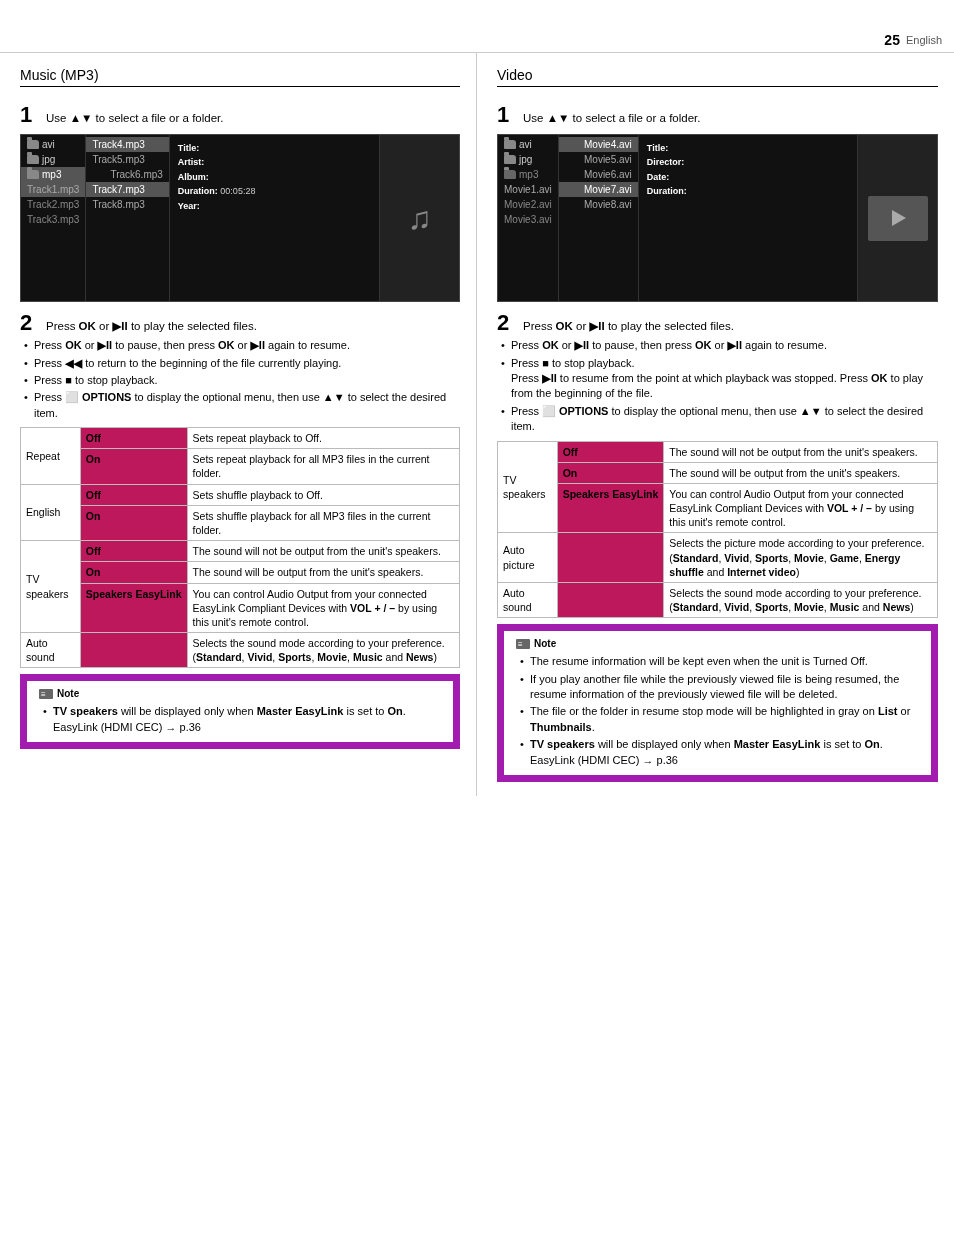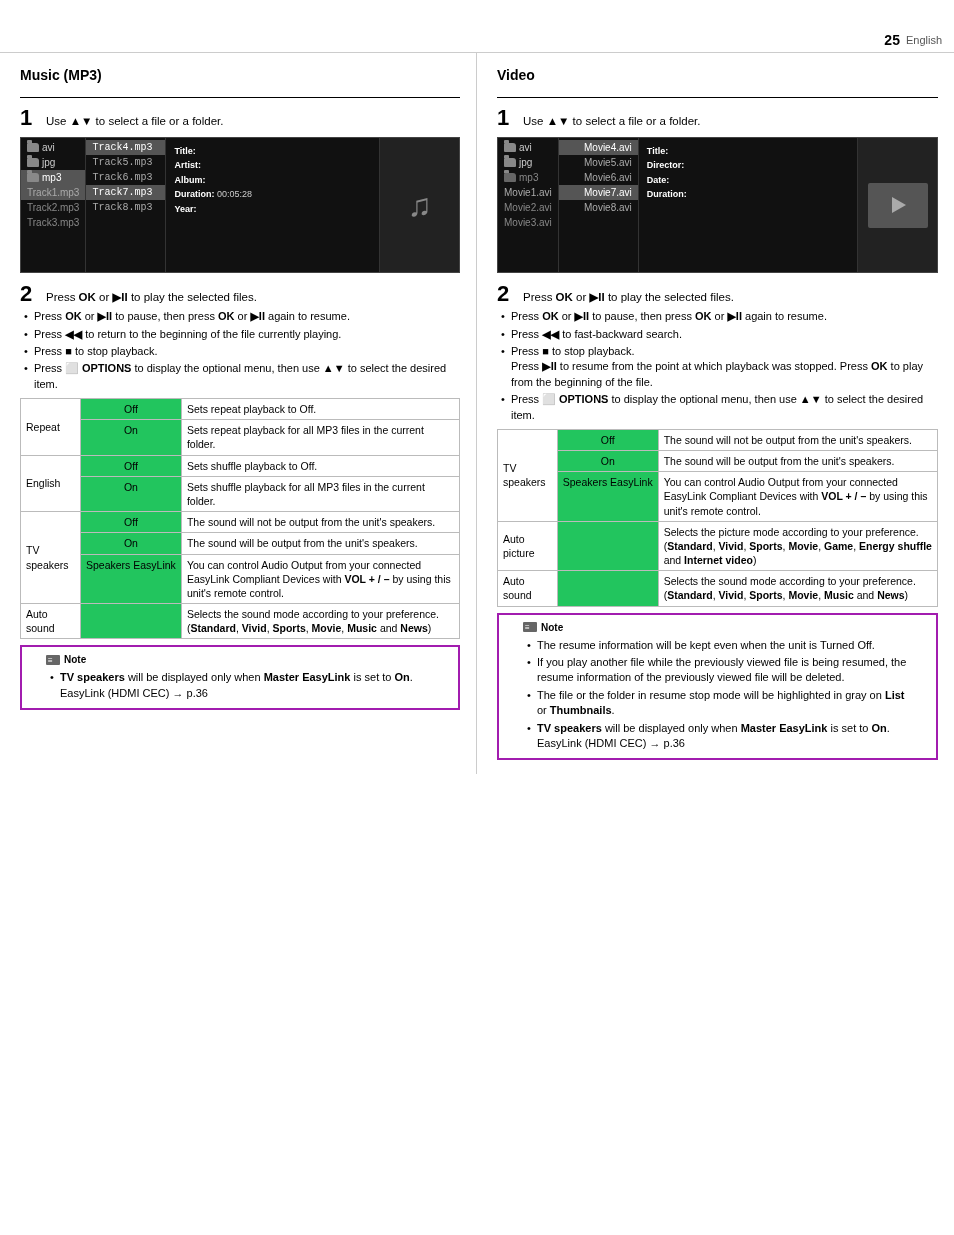--- a/index.html
+++ b/index.html
@@ -46,24 +46,24 @@
       padding: 14px 16px 14px 20px;
       border-right: 1px solid #ccc;
     }
     .col-right {
       width: 477px;
       padding: 14px 16px 14px 20px;
     }
     
     .section-title {
       font-size: 14px;
-      font-weight: bold;
-      margin-bottom: 9px;
+      font-weight: normal;
+      margin-bottom: 17px;
       border-bottom: 1.5px solid #000;
-      padding-bottom: 14px;
+      padding-bottom: 3px;
     }
     
     .step {
       display: flex;
       align-items: flex-start;
       margin-bottom: 6px;
     }
     .step-num {
       font-size: 22px;
       font-weight: bold;
@@ -75,21 +75,21 @@
       font-size: 11.5px;
       padding-top: 6px;
       line-height: 1.4;
     }
     
     .file-browser {
       background: #111;
       border: 1px solid #444;
       display: flex;
       margin: 8px 0 10px 0;
-      height: 136px;
+      height: 168px;
     }
     .file-col {
       display: flex;
       flex-direction: column;
       border-right: 1px solid #333;
       padding: 2px 0;
     }
     .file-col:last-child { border-right: none; }
     .file-item {
       padding: 2px 6px;
@@ -178,29 +178,28 @@
       vertical-align: top;
       line-height: 1.35;
     }
     .options-table .row-label {
       font-weight: normal;
       vertical-align: middle;
       text-align: left;
       background: #fff;
     }
     .options-table .opt-name {
-      background: #22c55e;
-      font-weight: normal;
+      background: #be185d;
+      font-weight: bold;
       white-space: nowrap;
-      text-align: center;
     }
     
     .note-box {
-      border: 2px solid #a21caf;
-      padding: 5px 24px;
+      border: 7px solid #a21caf;
+      padding: 5px 12px;
       font-size: 9.5px;
       line-height: 1.5;
       background: #fff;
       margin-top: 6px;
     }
     .note-header {
       display: flex;
       align-items: center;
       gap: 4px;
       font-weight: bold;
@@ -275,24 +274,24 @@
           </div>
           <div class="file-item folder selected">
             <span class="folder-icon"></span>
             <span>mp3</span>
           </div>
           <div class="file-item track-selected" style="color:#aaa;">Track1.mp3</div>
           <div class="file-item" style="color:#888;">Track2.mp3</div>
           <div class="file-item" style="color:#888;">Track3.mp3</div>
         </div>
 
-        <div class="file-col" style="min-width:80px;font-family:Liberation Mono, monospace;">
+        <div class="file-col" style="min-width:80px;">
           <div class="file-item selected">Track4.mp3</div>
           <div class="file-item" style="color:#aaa;">Track5.mp3</div>
-          <div class="file-item" style="color:#aaa;">Track6.mp3</div>
+          <div class="file-item" style="color:#aaa;margin-left:18px;">Track6.mp3</div>
           <div class="file-item selected">Track7.mp3</div>
           <div class="file-item" style="color:#aaa;">Track8.mp3</div>
         </div>
 
         <div class="info-box" style="flex:1; font-size:9px; padding-top:6px;">
           <div><span class="label">Title:</span></div>
           <div><span class="label">Artist:</span></div>
           <div><span class="label">Album:</span></div>
           <div><span class="label">Duration:</span> <span>00:05:28</span></div>
           <div><span class="label">Year:</span></div>
@@ -420,21 +419,20 @@
         </div>
       </div>
 
       <div class="step2-block">
         <div class="step" style="margin-bottom:4px;">
           <span class="step-num">2</span>
           <span class="step-text">Press <strong>OK</strong> or <strong>▶II</strong> to play the selected files.</span>
         </div>
         <ul class="bullet-list">
           <li>Press <strong>OK</strong> or <strong>▶II</strong> to pause, then press <strong>OK</strong> or <strong>▶II</strong> again to resume.</li>
-          <li>Press <strong>◀◀</strong> to fast-backward search.</li>
           <li>Press <strong>■</strong> to stop playback.<br>Press <strong>▶II</strong> to resume from the point at which playback was stopped. Press <strong>OK</strong> to play from the beginning of the file.</li>
           <li>Press <strong>⬜ OPTIONS</strong> to display the optional menu, then use <strong>▲▼</strong> to select the desired item.</li>
         </ul>
       </div>
 
       <table class="options-table">
         <tbody>
 
           <tr>
             <td class="row-label" rowspan="3">TV speakers</td>

